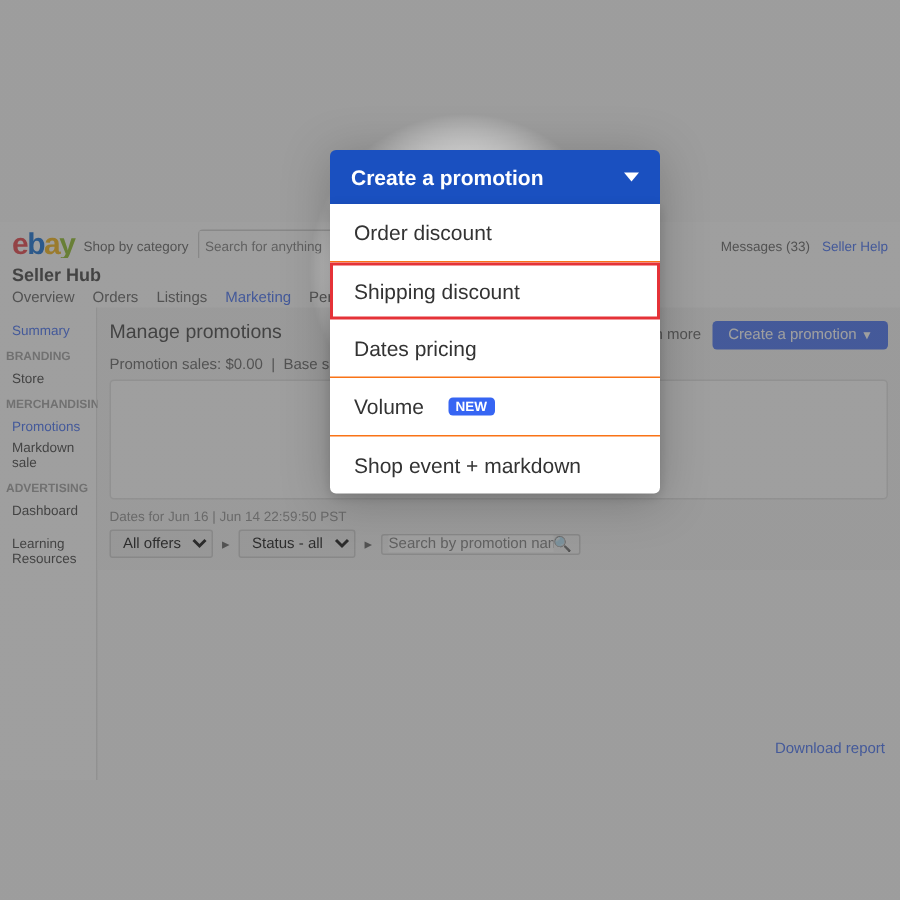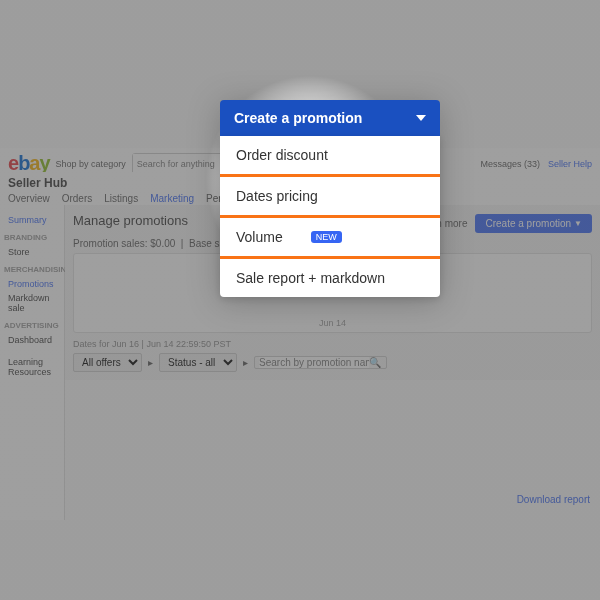--- a/index.html
+++ b/index.html
@@ -263,45 +263,45 @@
       border-radius: 0 0 4px 4px;
       overflow: hidden;
       box-shadow: 0 2px 8px rgba(0,0,0,0.15);
     }
 
     .dropdown-item {
       padding: 11px 16px;
       font-size: 14px;
       color: #333;
       cursor: pointer;
-      border-bottom: 3px solid #f97316;
+      border-bottom: 1px solid #f97316;
       display: flex;
       align-items: center;
       gap: 8px;
     }
 
     .dropdown-item:last-child {
       border-bottom: none;
     }
 
     .dropdown-item.highlighted {
       border: 2px solid #e53238;
       margin: 0;
       padding: 9px 14px;
       background: #fff;
     }
 
     .new-badge {
       background: #3665f3;
       color: #fff;
       font-size: 9px;
-      font-weight: normal;
+      font-weight: bold;
       padding: 1px 5px;
       border-radius: 3px;
-      margin-left: 20px;
+      margin-left: 8px;
     }
 
     
     .download-link {
       position: absolute;
       bottom: 95px;
       right: 10px;
       font-size: 10px;
       color: #3665f3;
       z-index: 1;
@@ -407,30 +407,33 @@
       <span>Create a promotion</span>
       <span class="caret"></span>
     </div>
 
     <div class="dropdown-menu">
 
       <div class="dropdown-item">
         <span>Order discount</span>
       </div>
 
+      <div class="dropdown-item highlighted">
+        <span>Shipping discount</span>
+      </div>
 
       <div class="dropdown-item">
         <span>Dates pricing</span>
       </div>
 
       <div class="dropdown-item">
         <span>Volume</span>
         <span class="new-badge">NEW</span>
       </div>
 
       <div class="dropdown-item">
-        <span>Sale report + markdown</span>
+        <span>Shop event + markdown</span>
       </div>
 
     </div>
   </div>
 
 </div>
 
 </body></html>

